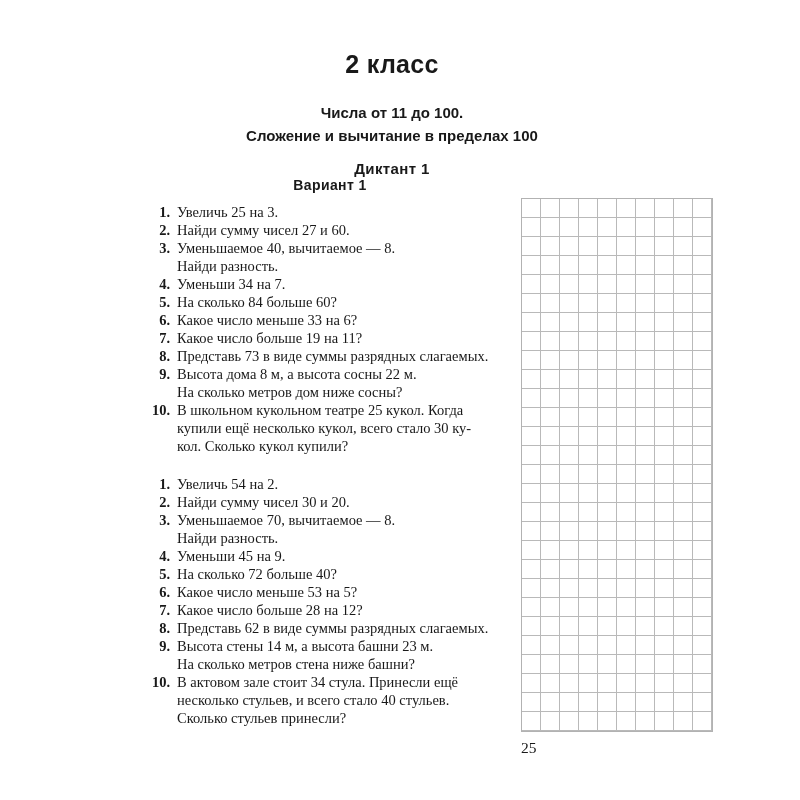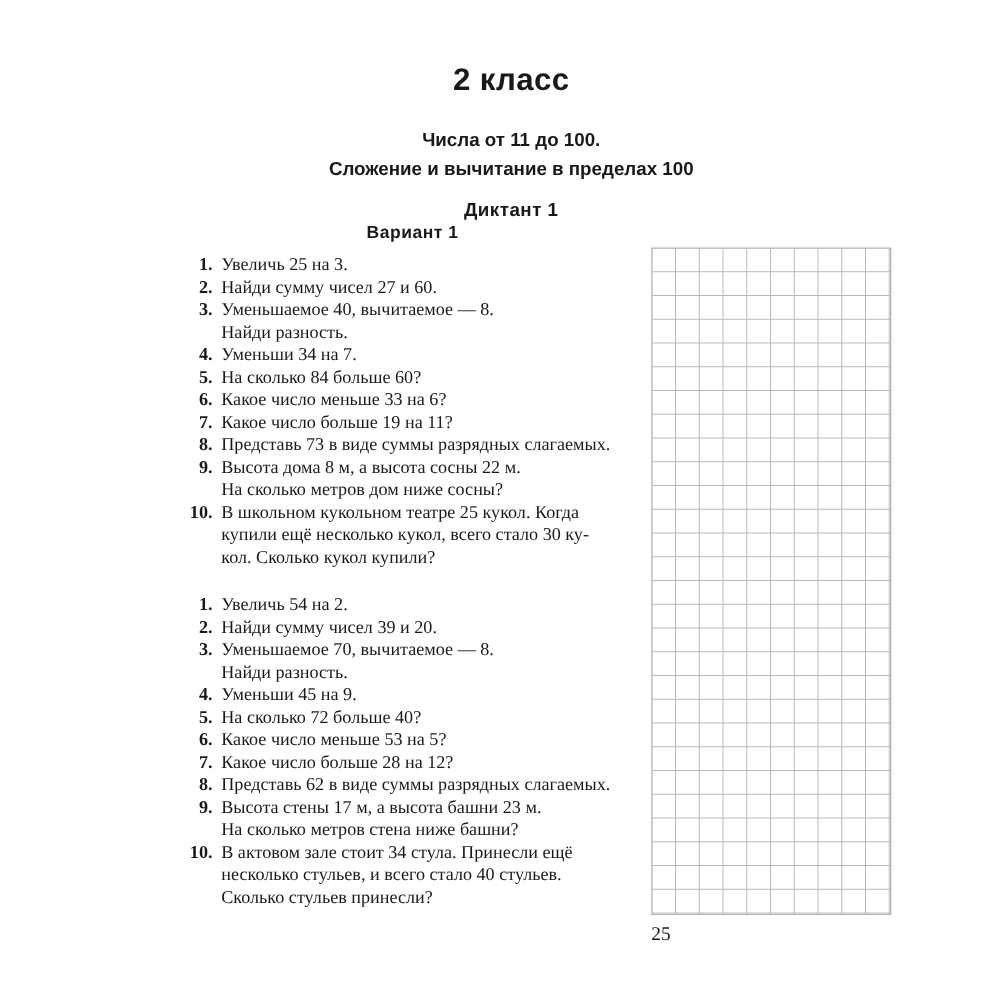--- a/index.html
+++ b/index.html
@@ -13,21 +13,20 @@
     overflow: hidden;
   }
   .header {
     position: absolute;
     top: 50px;
     left: 0;
     width: 784px;
     text-align: center;
     font-family: "Liberation Sans", sans-serif;
     font-weight: bold;
-    padding-left: 17px;
   }
   .grade-title {
     font-size: 25px;
     margin: 0 0 22px 0;
     letter-spacing: 0.3px;
   }
   .section-title {
     font-size: 15px;
     line-height: 23px;
     margin: 0 0 13px 0;
@@ -160,21 +159,21 @@
     </div>
 
     <div class="variant">
       <ul class="tasks">
         <li class="task">
             <span class="num">1.</span>
             <span class="txt">Увеличь 54 на 2.</span>
           </li>
         <li class="task">
             <span class="num">2.</span>
-            <span class="txt">Найди сумму чисел 39 и 20.</span>
+            <span class="txt">Найди сумму чисел 30 и 20.</span>
           </li>
         <li class="task">
             <span class="num">3.</span>
             <span class="txt">Уменьшаемое 70, вычитаемое — 8.
 Найди разность.</span>
           </li>
         <li class="task">
             <span class="num">4.</span>
             <span class="txt">Уменьши 45 на 9.</span>
           </li>
@@ -189,21 +188,21 @@
         <li class="task">
             <span class="num">7.</span>
             <span class="txt">Какое число больше 28 на 12?</span>
           </li>
         <li class="task">
             <span class="num">8.</span>
             <span class="txt">Представь 62 в виде суммы разрядных слагаемых.</span>
           </li>
         <li class="task">
             <span class="num">9.</span>
-            <span class="txt">Высота стены 17 м, а высота башни 23 м.
+            <span class="txt">Высота стены 14 м, а высота башни 23 м.
 На сколько метров стена ниже башни?</span>
           </li>
         <li class="task">
             <span class="num">10.</span>
             <span class="txt">В актовом зале стоит 34 стула. Принесли ещё
 несколько стульев, и всего стало 40 стульев.
 Сколько стульев принесли?</span>
           </li>
       </ul>
     </div>

